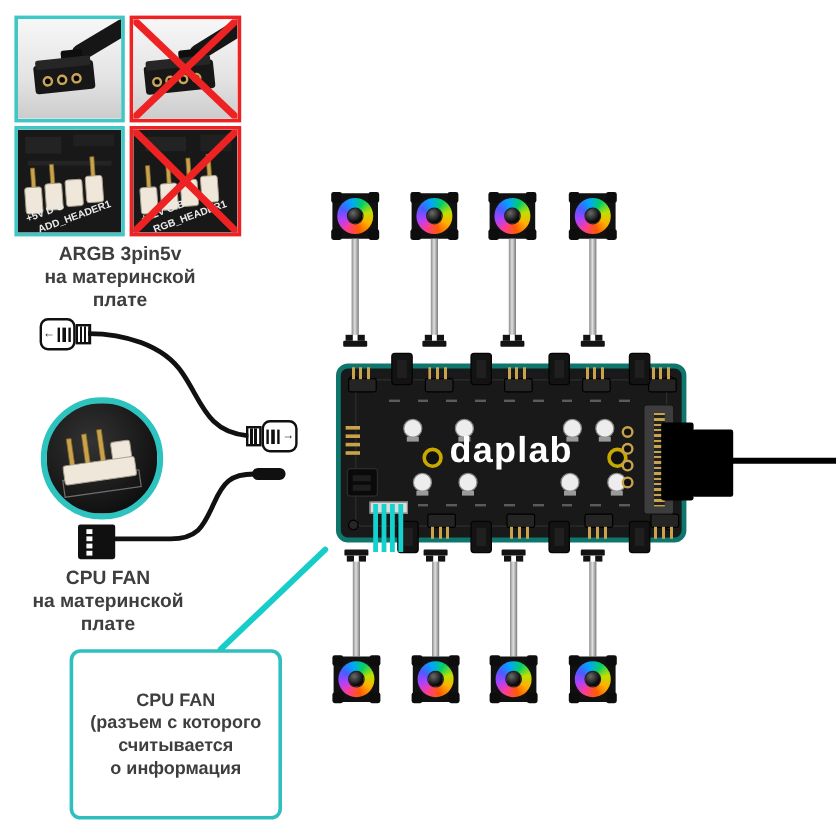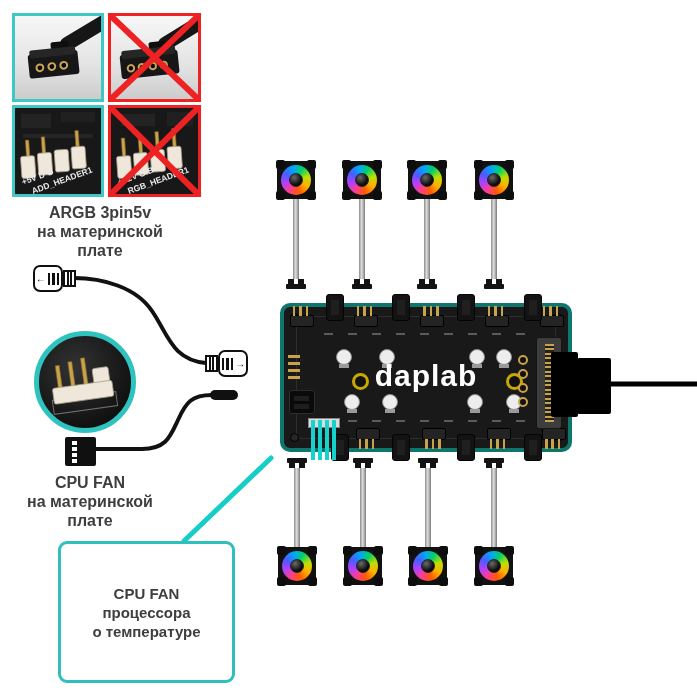--- a/index.html
+++ b/index.html
@@ -415,17 +415,18 @@
           <div class="fan-hub"></div>
         </div>
       </div>
   </div>
 
   <div class="sata-a"></div>
   <div class="sata-b"></div>
 
   <div class="info-box">
     <div>CPU FAN</div>
-    <div>процессора</div>
-    <div>о температуре</div>
+    <div>(разъем с которого</div>
+    <div>считывается</div>
+    <div>о информация</div>
   </div>
 
 </div>
 
 </body></html>

